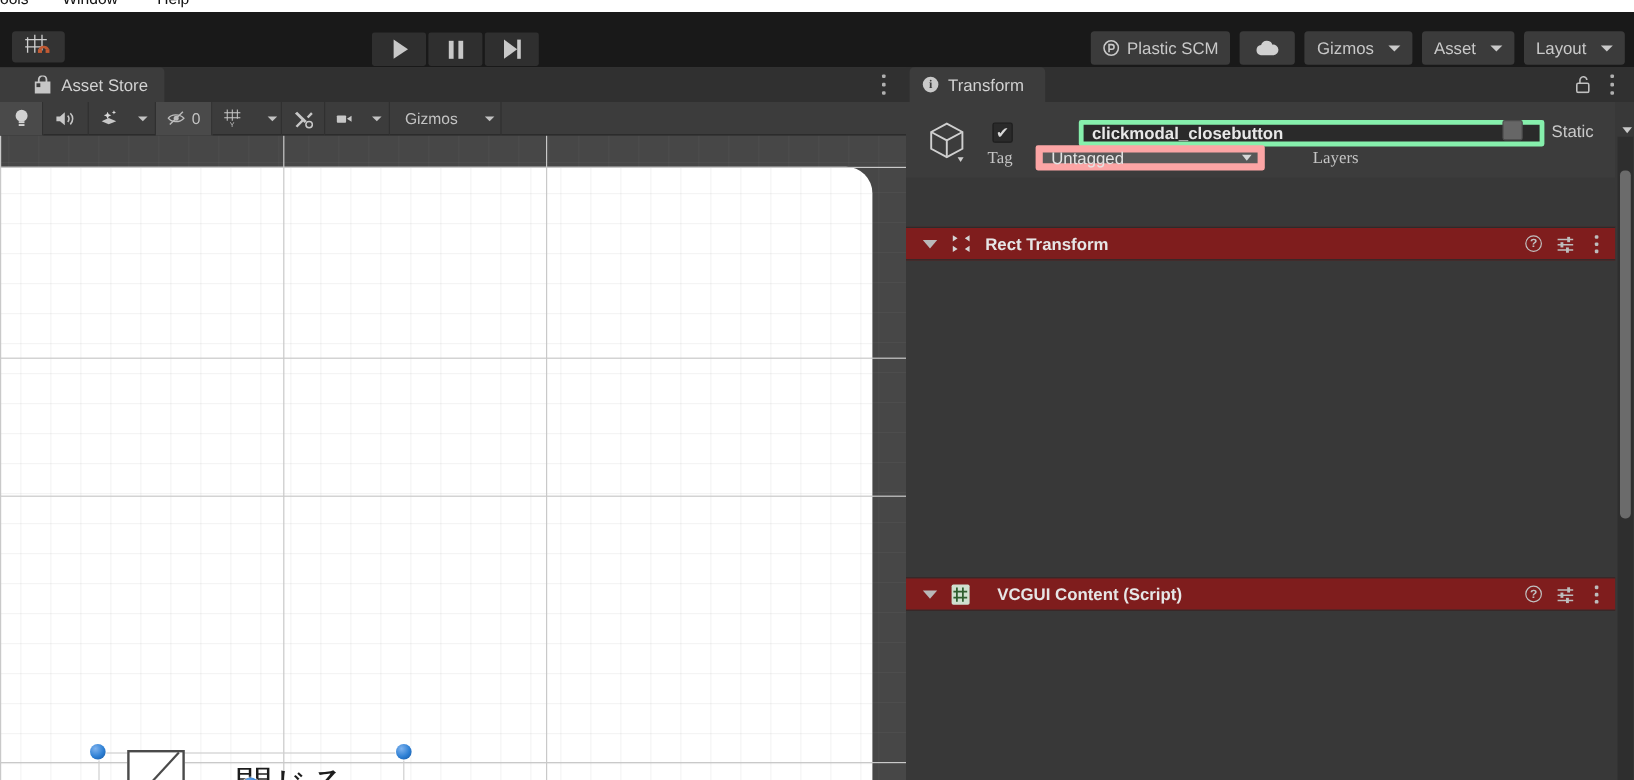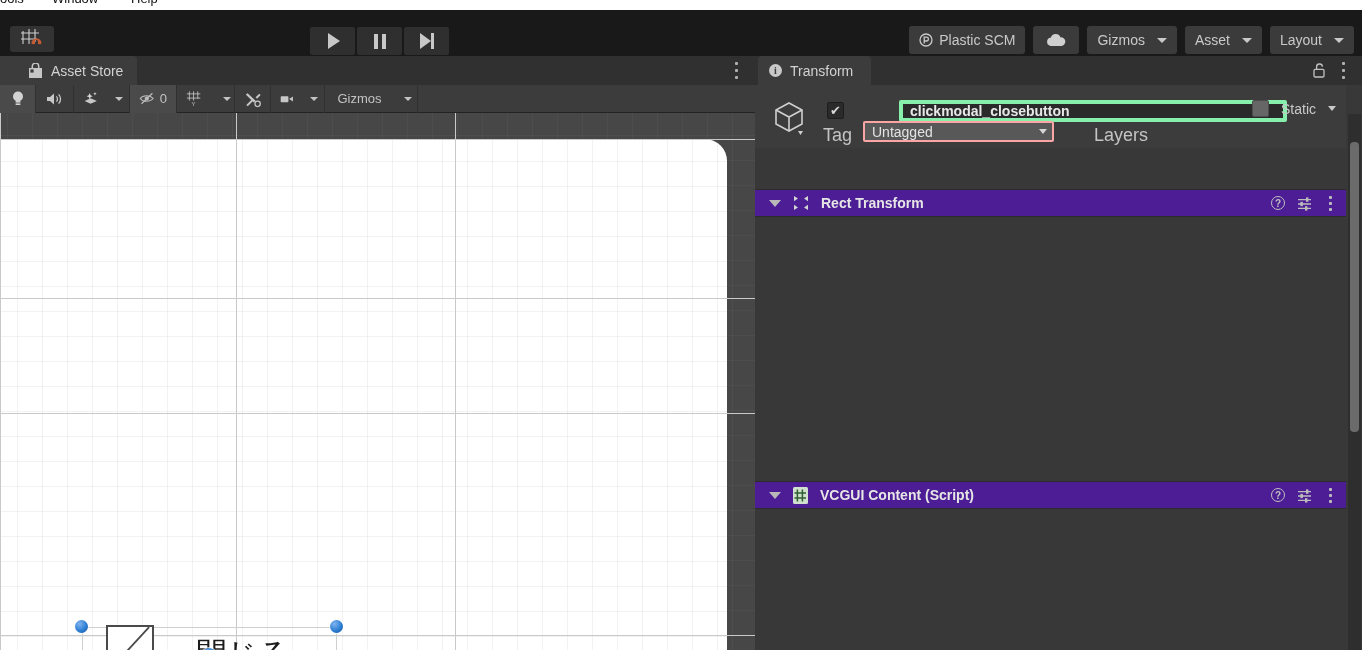--- a/index.html
+++ b/index.html
@@ -185,36 +185,36 @@
   .chk{
     width:17px;height:17px;background:#2a2a2a;border:1px solid #1d1d1d;border-radius:2px;
     display:flex;align-items:center;justify-content:center;color:#d8d8d8;font-size:13px;
   }
   .name-field{
     position:absolute; left:100px; top:15px; width:388px; height:22px;
     background:#2a2a2a; border:4px solid #86efac; border-radius:2px;
     display:flex; align-items:center; padding:0 7px;
     color:#e8e8e8; font-size:14px; font-weight:bold;margin-left:44px;
   }
-  .static-wrap{ position:absolute; left:497px; top:15px; display:flex; align-items:center; gap:12px;}
+  .static-wrap{ position:absolute; left:497px; top:15px; display:flex; align-items:center; gap:24px;}
   .static-chk{ width:17px;height:17px;background:#666;border:1px solid #4c4c4c;border-radius:2px;}
   .static-lbl{ color:#c9c9c9; font-size:14px;}
   .static-caret{ width:0;height:0;border-left:4px solid transparent;border-right:4px solid transparent;border-top:5px solid #c9c9c9;}
 
-  .lbl{ color:#c4c4c4; font-size:18px; }
+  .lbl{ color:#c4c4c4; font-size:14px;font-family:Liberation Serif, serif; }
   .dropdown{
-    background:#585858; border:2px solid #fca5a5; border-radius:2px; height:21px;
+    background:#585858; border:6px solid #fca5a5; border-radius:2px; height:21px;
     display:flex; align-items:center; justify-content:space-between; padding:0 5px 0 7px;
     color:#e3e3e3; font-size:14px;
   }
   .dd-caret{ width:0;height:0;border-left:4px solid transparent;border-right:4px solid transparent;border-top:5px solid #d6d6d6;}
 
   
   .comp-head{
-    position:absolute; width:591px; height:28px; background:#4c1d95;
+    position:absolute; width:591px; height:28px; background:#7f1d1d;
     border-top:1px solid #2b2b2b; border-bottom:1px solid #2b2b2b;
     display:flex; align-items:center;
   }
   .foldout{ width:0;height:0;border-left:6px solid transparent;border-right:6px solid transparent;border-top:7px solid #b9b9b9; margin-left:14px;}
   .comp-title{ color:#e6e6e6; font-size:14px; font-weight:bold; margin-left:22px;}
   .comp-icons{ position:absolute; right:10px; display:flex; align-items:center; gap:12px;}
   .q-ico{ width:14px;height:14px;border-radius:50%;border:1.5px solid #c0c0c0;color:#c0c0c0;font-size:10px;
     display:flex;align-items:center;justify-content:center; font-weight:bold;}
   .cd{ width:12px;height:15px;display:flex;flex-direction:column;justify-content:space-between;align-items:center;}
   .cd i{ width:3px;height:3px;background:#bdbdbd;border-radius:1px;}
@@ -500,21 +500,21 @@
 
       <div class="comp-head" style="top:396px">
         <span class="foldout"></span>
         <svg width="17" height="19" viewBox="0 0 17 19" style="margin-left:11px">
           <rect x="1" y="1" width="15" height="17" rx="1.5" fill="#cfe0cf"></rect>
           <g stroke="#2f5f2f" stroke-width="1.5">
             <path d="M5.4 3.5 V15.5 M10.4 3.5 V15.5"></path>
             <path d="M2.5 7 H14 M2.5 12 H14"></path>
           </g>
         </svg>
-        <span class="comp-title" style="margin-left:11px">VCGUI Content (Script)</span>
+        <span class="comp-title" style="">VCGUI Content (Script)</span>
         <span class="comp-icons">
           <span class="q-ico">?</span>
           <svg width="15" height="15" viewBox="0 0 15 15">
             <g stroke="#bdbdbd" stroke-width="1.3" fill="none">
               <path d="M1 3.6 H14 M1 8 H14 M1 12.4 H14"></path>
             </g>
             <rect x="9" y="1.4" width="2.4" height="4.4" fill="#bdbdbd"></rect>
             <rect x="3.4" y="5.8" width="2.4" height="4.4" fill="#bdbdbd"></rect>
             <rect x="8" y="10.2" width="2.4" height="4.4" fill="#bdbdbd"></rect>
           </svg>

